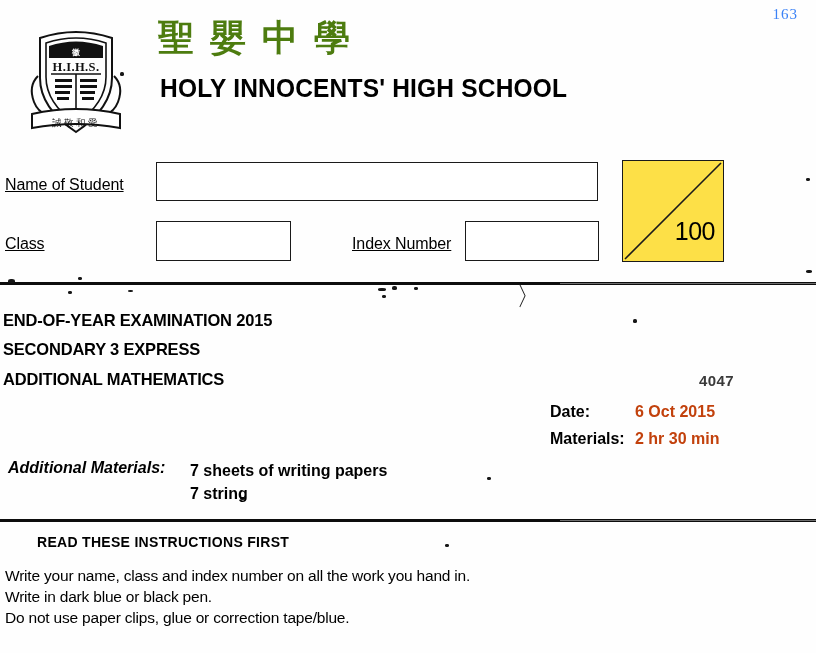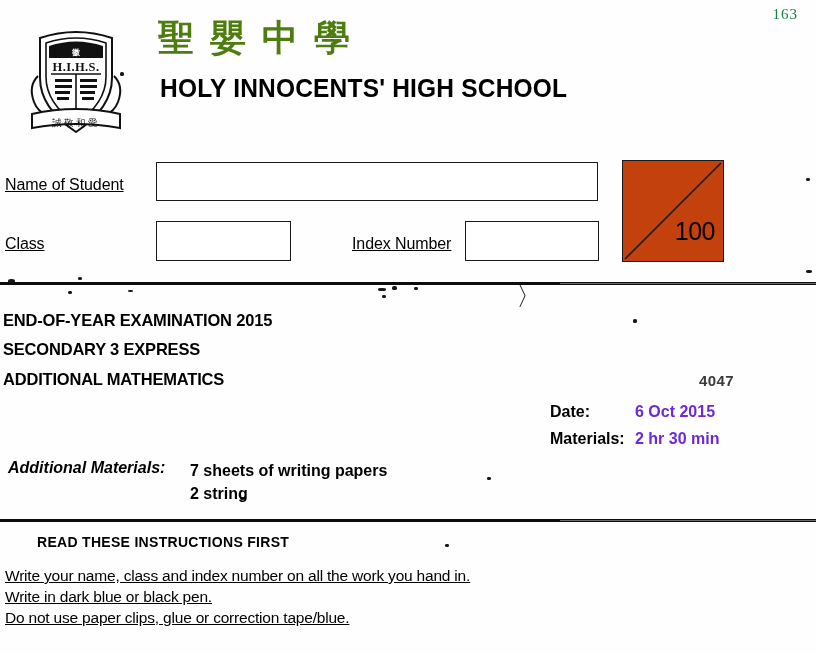--- a/index.html
+++ b/index.html
@@ -25,21 +25,21 @@
   }
 
   
   .page-number {
     position: absolute;
     top: 6px;
     right: 18px;
     font-family: "Liberation Serif", serif;
     font-size: 15px;
     letter-spacing: 1px;
-    color: #15803d;
+    color: #3b82f6;
   }
 
   
   .crest {
     position: absolute;
     left: 22px;
     top: 16px;
     width: 108px;
     height: 124px;
   }
@@ -91,21 +91,21 @@
   .box-class { left: 156px; top: 221px; width: 133px; height: 38px; }
   .box-index { left: 465px; top: 221px; width: 132px; height: 38px; }
 
   .marks-box {
     position: absolute;
     left: 622px;
     top: 160px;
     width: 100px;
     height: 100px;
     border: 1.4px solid #1a1a1a;
-    background: #c2410c;
+    background: #fde047;
   }
   .marks-box svg {
     position: absolute;
     left: 0; top: 0;
     width: 100%; height: 100%;
   }
   .marks-total {
     position: absolute;
     right: 8px;
     bottom: 17px;
@@ -164,21 +164,21 @@
     font-size: 16px;
     font-weight: 700;
     white-space: nowrap;
   }
   .meta-date     { left: 550px; top: 403px; }
   .meta-duration { left: 550px; top: 430px; }
   .meta-row .meta-value {
     position: absolute;
     left: 85px;
     top: 0;
-    color: #6d28d9;
+    color: #c2410c;
     white-space: nowrap;
   }
 
   
   .materials-label {
     position: absolute;
     left: 8px;
     top: 459px;
     font-size: 16px;
     font-weight: 700;
@@ -208,21 +208,21 @@
     margin-left: 32px;
   }
   .instructions-list {
     position: absolute;
     left: 5px;
     top: 565px;
     font-size: 15.5px;
     line-height: 21px;
     letter-spacing: -0.2px;
   }
-  .instructions-list div { white-space: nowrap; text-decoration: underline; }
+  .instructions-list div { white-space: nowrap; }
 
   
   .speck {
     position: absolute;
     background: #161616;
     border-radius: 40%;
   }
   .scan-smudge {
     position: absolute;
     left: 516px;
@@ -324,21 +324,21 @@
     <span class="meta-value">6 Oct 2015</span>
   </div>
   <div class="meta-row meta-duration">
     <span>Materials:</span>
     <span class="meta-value">2 hr 30 min</span>
   </div>
 
   <div class="materials-label">Additional Materials:</div>
   <div class="materials-list">
     <div>7 sheets of writing papers</div>
-    <div>2 string</div>
+    <div>7 string</div>
   </div>
 
   <div class="instructions-heading">READ THESE INSTRUCTIONS FIRST</div>
   <div class="instructions-list">
     <div>Write your name, class and index number on all the work you hand in.</div>
     <div>Write in dark blue or black pen.</div>
     <div>Do not use paper clips, glue or correction tape/blue.</div>
   </div>
 
 </div>

